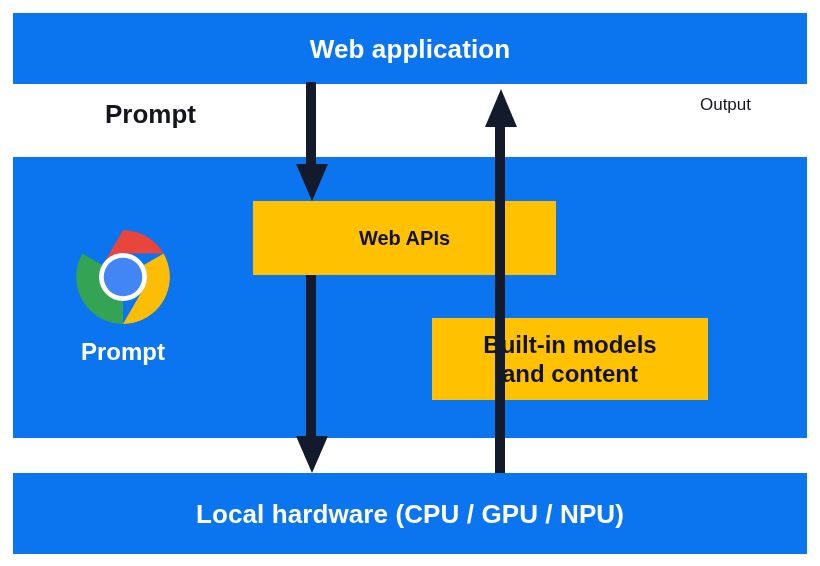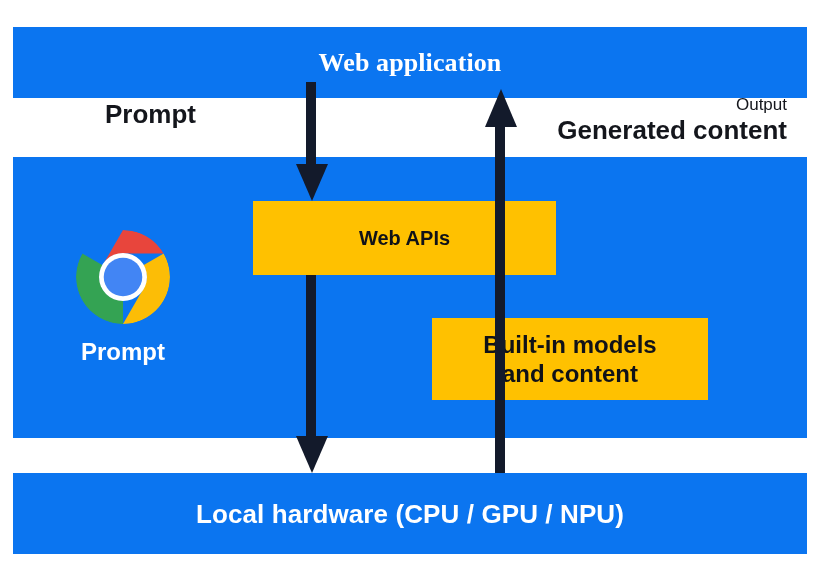--- a/index.html
+++ b/index.html
@@ -29,23 +29,22 @@
     position: absolute;
     left: 0;
     width: 100%;
     text-align: center;
     color: #ffffff;
     font-weight: bold;
     letter-spacing: 0.1px;
   }
 
   #band-web-application {
-    top: 27px;
+    top: 13px;
     height: 71px;
-    font-family: Liberation Serif, serif;
   }
   #band-web-application .band-label {
     top: 50%;
     transform: translateY(-50%);
     font-size: 26px;
   }
 
   #band-browser {
     top: 157px;
     height: 281px;
@@ -77,21 +76,21 @@
     font-weight: bold;
     display: block;
   }
   #annot-input {
     left: 0;
     top: 99px;
     width: 196px;
     text-align: right;
   }
   #annot-output {
-    left: 486px;
+    left: 450px;
     top: 95px;
     width: 301px;
     text-align: right;
   }
 
   
   .arrow-shaft {
     position: absolute;
     background: #131a2b;
     width: 10px;
@@ -178,21 +177,20 @@
   <div class="band" id="band-web-application">
     <div class="band-label">Web application</div>
   </div>
 
   <div class="io-annot" id="annot-input">
     <span class="io-value">Prompt</span>
   </div>
 
   <div class="io-annot" id="annot-output">
     <span class="io-kind">Output</span>
-    <span class="io-value">Generated content</span>
   </div>
 
   <div class="band" id="band-browser"></div>
 
   <div id="chrome-logo">
     <svg viewBox="0 0 100 100" width="94" height="94" aria-hidden="true">
       <defs>
         <clipPath id="clip-circle">
             <circle cx="50" cy="50" r="50"></circle>
           </clipPath>

